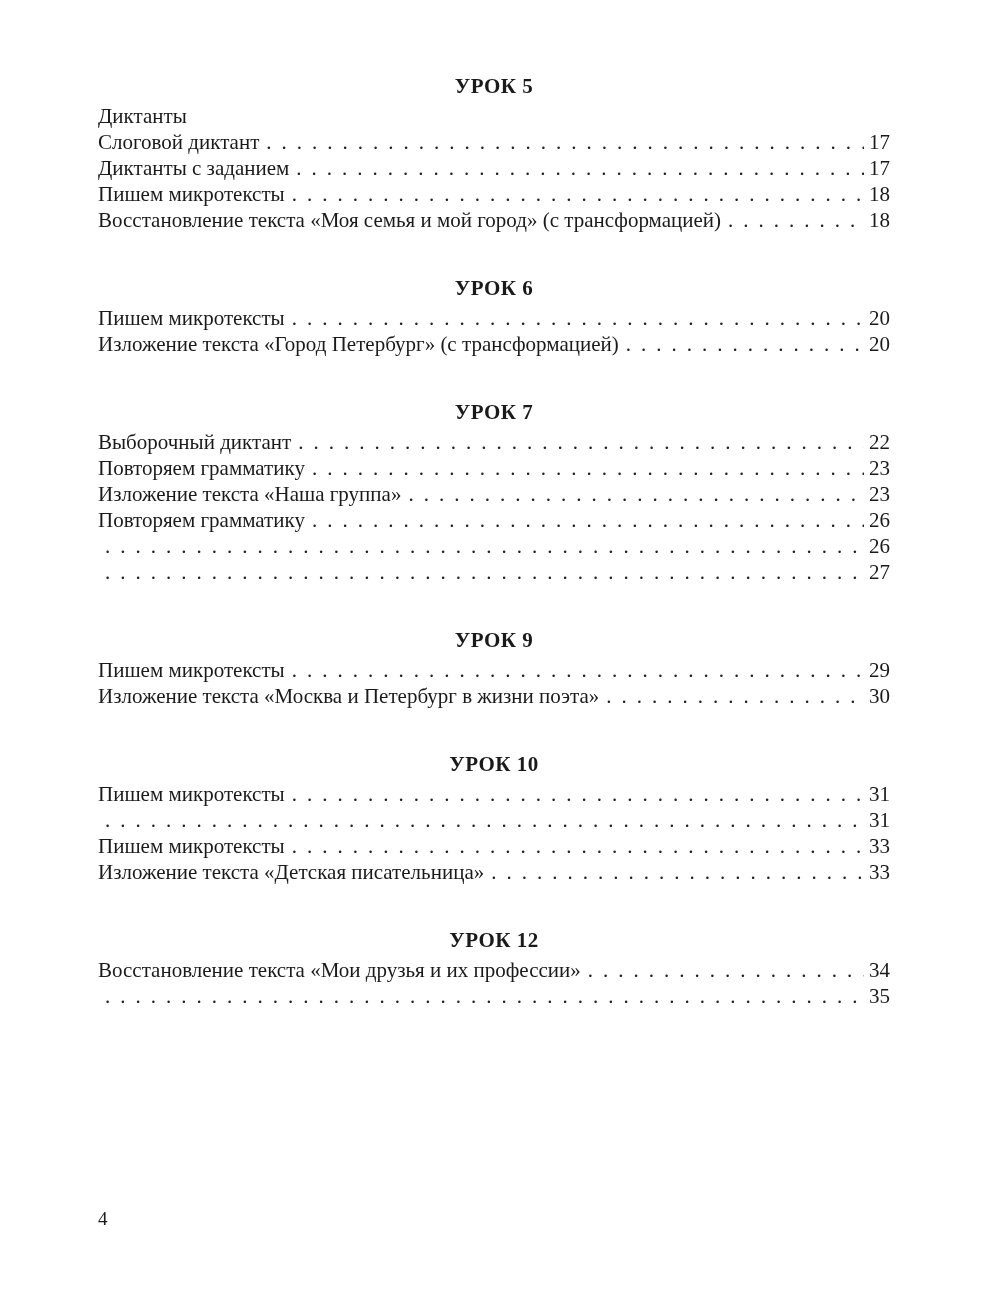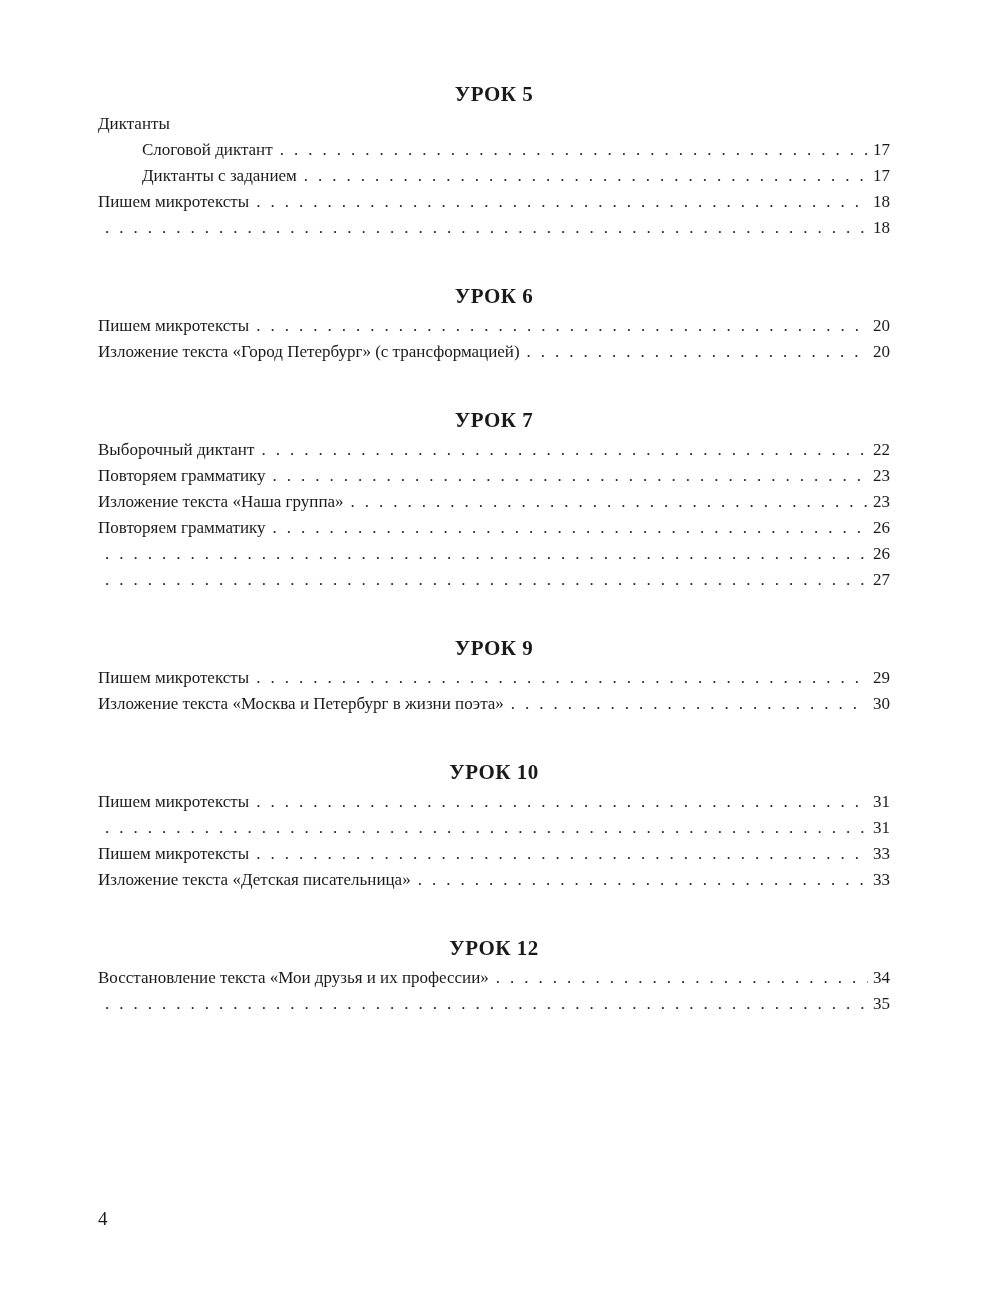--- a/index.html
+++ b/index.html
@@ -24,30 +24,29 @@
   }
   .lesson-title {
     font-size: 21px;
     line-height: 22px;
     font-weight: bold;
     text-align: center;
     margin: 44px 0 6px 0;
     letter-spacing: 0.5px;
   }
   section.lesson:first-child .lesson-title {
-    margin-top: 8px;
+    margin-top: 0;
   }
   .entry {
     display: flex;
     align-items: center;
-    font-size: 17px;
+    font-size: 21px;
     line-height: 26px;
   }
   .entry.indent {
-    margin-left: 44px;
   }
   .entry.italic .entry-label {
   }
   .entry-label {
     white-space: nowrap;
     flex: 0 0 auto;
   }
   .leader {
     flex: 1 1 auto;
     overflow: hidden;
@@ -90,20 +89,21 @@
           <span class="entry-label">Диктанты с заданием</span>
           <span class="leader"></span>
           <span class="entry-page">17</span>
         </div>
         <div class="entry">
           <span class="entry-label">Пишем микротексты</span>
           <span class="leader"></span>
           <span class="entry-page">18</span>
         </div>
         <div class="entry">
+          <span class="entry-label">Восстановление текста «Моя семья и мой город» (с трансформацией)</span>
           <span class="leader"></span>
           <span class="entry-page">18</span>
         </div>
       </section>
       <section class="lesson">
         <h2 class="lesson-title">УРОК 6</h2>
         <div class="entry">
           <span class="entry-label">Пишем микротексты</span>
           <span class="leader"></span>
           <span class="entry-page">20</span>

